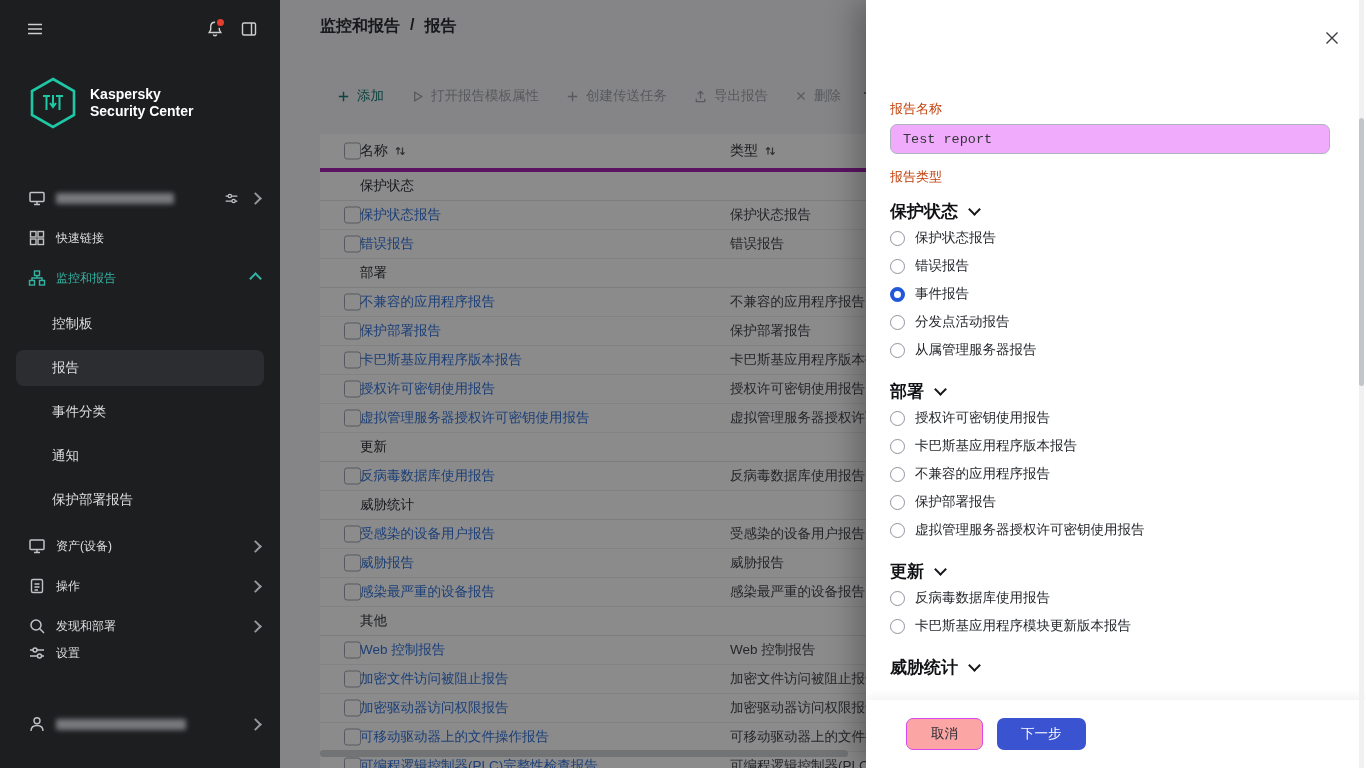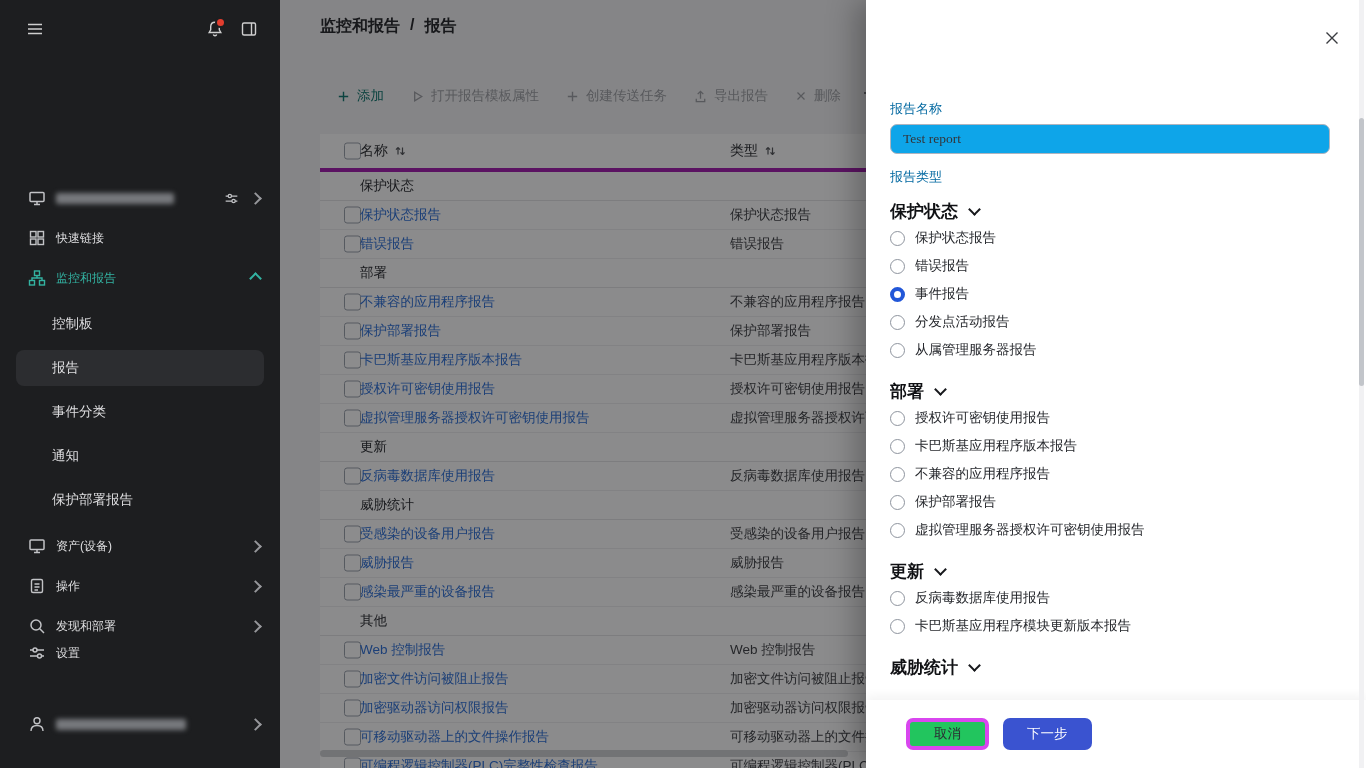--- a/index.html
+++ b/index.html
@@ -44,35 +44,35 @@
   .h-name{left:40px}.h-type{left:410px}
   .rlink{color:#2d6fd6;text-decoration:none;cursor:pointer}
   .gname{color:#27292e}
   .hscroll{position:absolute;left:40px;top:750px;width:528px;height:7px;background:#cfd0d2;border-radius:4px;cursor:pointer}
   
   .backdrop{position:absolute;left:280px;top:0;right:0;bottom:0;background:rgba(10,10,12,.47);z-index:5}
   
   .panel{position:absolute;left:866px;top:0;width:500px;height:768px;background:#fff;z-index:10;box-shadow:-10px 0 28px rgba(0,0,0,.28)}
   .close-x{position:absolute;top:30px;right:26px;cursor:pointer;display:flex}
   .panel-body{position:absolute;left:24px;right:36px;top:100px;bottom:68px;overflow:hidden}
-  .field-label{font-size:13px;color:#0369a1;margin-bottom:6px}
-  .name-input{width:100%;box-sizing:border-box;height:30px;border:1px solid #aeb4bf;border-radius:7px;padding:0 12px;font-size:13.5px;color:#33353a;font-family:Liberation Serif, serif;outline:none;background:#0ea5e9;margin-bottom:14px}
+  .field-label{font-size:13px;color:#c2410c;margin-bottom:6px}
+  .name-input{width:100%;box-sizing:border-box;height:30px;border:1px solid #aeb4bf;border-radius:7px;padding:0 12px;font-size:13.5px;color:#33353a;font-family:Liberation Mono, monospace;outline:none;background:#f0abfc;margin-bottom:14px}
   .type-label{margin-bottom:2px}
   .psection{margin-top:12px}
   .psection + .psection{margin-top:14px}
   .phead{display:flex;align-items:center;gap:12px;height:26px;cursor:pointer}
   .ptitle{font-size:17px;font-weight:bold;color:#101114}
   .chev-dk{width:7px;height:7px;border-right:2px solid #17181c;border-bottom:2px solid #17181c;transform:rotate(45deg);margin-top:-4px}
   .popt{display:flex;align-items:center;gap:10px;height:28px;font-size:13.5px;color:#26282d;cursor:pointer}
   .popt:first-of-type{margin-top:8px}
   .radio{flex:0 0 auto;width:15px;height:15px;box-sizing:border-box;border:1.5px solid #8e949e;border-radius:50%;background:#fff;cursor:pointer}
   .radio.sel{border:4.5px solid #2257d8}
   .panel-footer{position:absolute;left:0;right:0;bottom:0;height:68px;background:#fff;display:flex;align-items:center;gap:14px;padding-left:40px;box-shadow:0 -4px 10px rgba(0,0,0,.05)}
   .btn{height:32px;padding:0 24px;border-radius:7px;font-size:13.5px;cursor:pointer;font-family:inherit}
-  .btn-cancel{border:4px solid #d946ef;background:#22c55e;color:#2b2d33}
+  .btn-cancel{border:1px solid #d946ef;background:#fca5a5;color:#2b2d33}
   .btn-next{border:none;background:#3a53d0;color:#fff}
   .pscroll-track{position:absolute;right:2px;top:0;bottom:0;width:5px;background:#f1f1f3}
   .pscroll-thumb{position:absolute;right:2px;top:118px;height:268px;width:5px;background:#c2c5ca;border-radius:3px;cursor:pointer}
 </style>
 </head>
 <body>
 
 <aside class="sidebar">
   <div class="sb-top">
     <span class="icon-btn">
@@ -90,20 +90,30 @@
       </span>
       <span class="icon-btn">
         <svg width="18" height="18" viewBox="0 0 18 18">
             <rect x="2.5" y="3" width="13" height="12" rx="1.5" fill="none" stroke="#cfcfcf" stroke-width="1.4"></rect>
             <path d="M11.5 3v12" stroke="#cfcfcf" stroke-width="1.4"></path>
           </svg>
       </span>
     </span>
   </div>
 
+  <div class="logo">
+    <svg width="50" height="54" viewBox="0 0 50 54">
+      <polygon points="25,3 46,15 46,39 25,51 4,39 4,15" fill="none" stroke="#1ec8a5" stroke-width="2.6"></polygon>
+      <path d="M15 20h7M18.5 20v14M28 20h7M31.5 20v14M25 19v11M22 27l3 4 3-4" stroke="#1ec8a5" stroke-width="2" fill="none"></path>
+    </svg>
+    <div class="logo-text">
+      <div>Kaspersky</div>
+      <div>Security Center</div>
+    </div>
+  </div>
 
   <nav class="sb-nav">
     <div class="sb-item">
       <svg width="18" height="18" viewBox="0 0 18 18">
           <rect x="2" y="3.5" width="14" height="9" rx="1" fill="none" stroke="#c2c3c6" stroke-width="1.5"></rect>
           <path d="M6 15.5h6M9 12.5v3" stroke="#c2c3c6" stroke-width="1.5" fill="none"></path>
         </svg>
       <span class="blur-bar"></span>
       <span class="trail">
         <svg width="15" height="15" viewBox="0 0 18 18">

